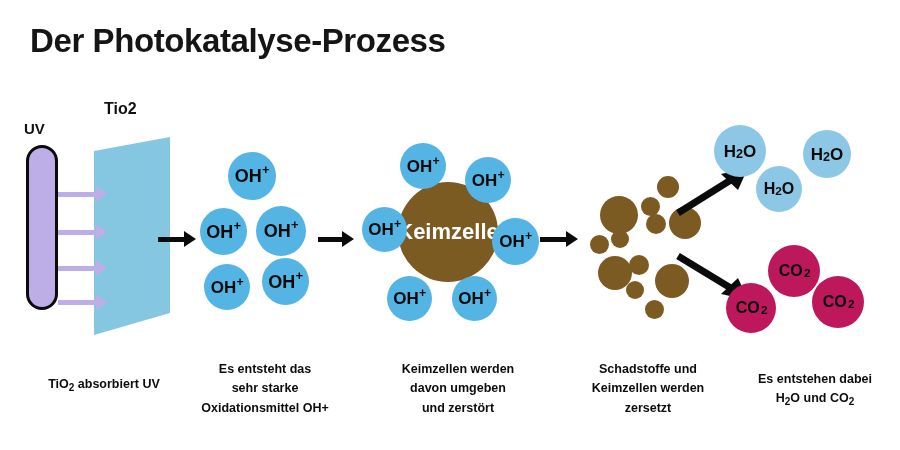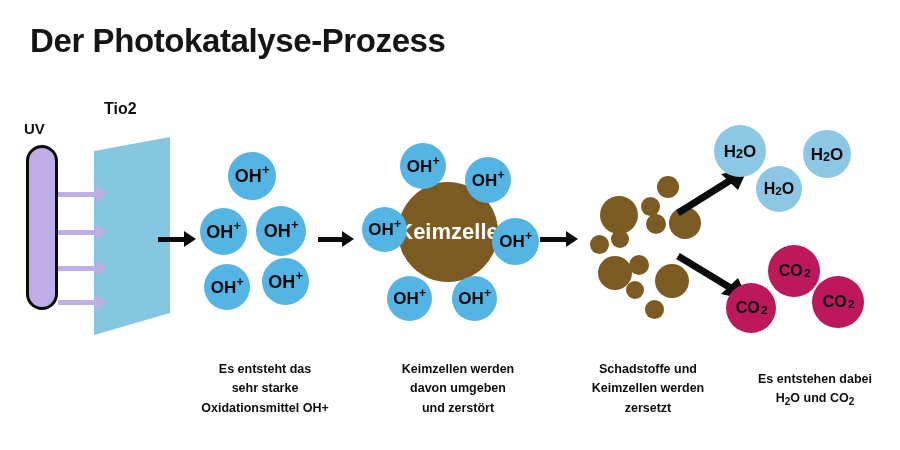--- a/index.html
+++ b/index.html
@@ -333,20 +333,21 @@
       <div class="bubble co2" style="left: 726px; top: 283px; width: 50px; height: 50px; font-size: 16px;">
         <span>CO</span>
         <span class="sub-sp">2</span>
       </div>
       <div class="bubble co2" style="left: 812px; top: 276px; width: 52px; height: 52px; font-size: 16px;">
         <span>CO</span>
         <span class="sub-sp">2</span>
       </div>
     </div>
 
+  <div class="caption" style="left:14px; top:375px; width:180px;"><span><span>TiO</span><span class="sub">2</span><span> absorbiert UV</span></span></div>
 
   <div class="caption" style="left:170px; top:360px; width:190px;">Es entsteht das
 sehr starke
 Oxidationsmittel OH+</div>
 
   <div class="caption" style="left:368px; top:360px; width:180px;">Keimzellen werden
 davon umgeben
 und zerstört</div>
 
   <div class="caption" style="left:568px; top:360px; width:160px;">Schadstoffe und

